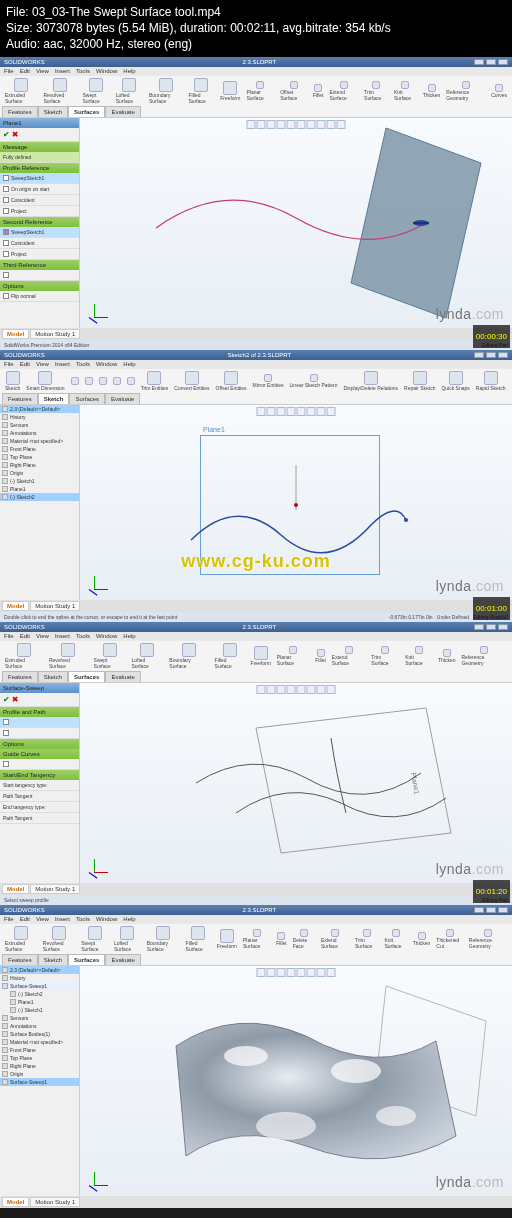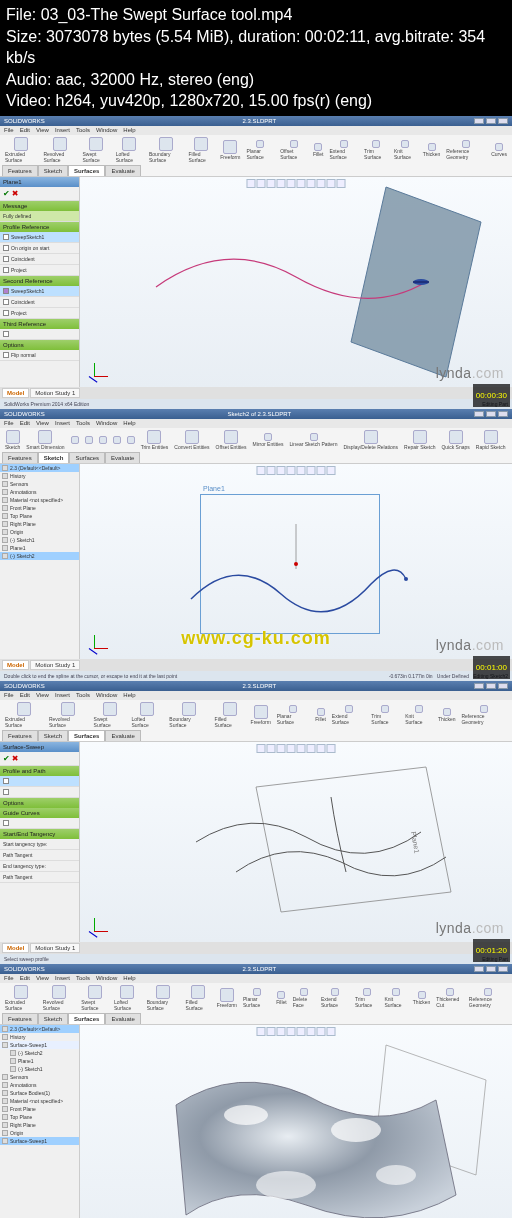--- a/index.html
+++ b/index.html
@@ -1,17 +1,17 @@
 <!DOCTYPE html>
 <html><head>
 <meta charset="utf-8">
 <style>
   * { box-sizing: border-box; margin: 0; padding: 0; }
   body { width: 512px; font-family: Arial, sans-serif; font-size: 7px; background: #1a1a1a; color: #fff; }
-  .meta { background: #000; color: #fff; padding: 4px 6px; font-size: 16px; line-height: 1.35; font-family: Arial, sans-serif; }
+  .meta { background: #000; color: #fff; padding: 4px 6px; font-size: 12px; line-height: 1.35; font-family: Arial, sans-serif; }
   .app { position: relative; width: 512px; background: #e8e8e8; color: #333; }
   .titlebar { height: 10px; background: linear-gradient(#5a7fb0,#3a5f90); display:flex; align-items:center; padding:0 4px; color:#fff; font-size:6px; justify-content:space-between;}
   .titlebar .right { display:flex; gap:2px;}
   .winbtn{width:10px;height:6px;background:#dde;border:1px solid #89a;}
   .menubar { height: 9px; background: #e8e8e8; display:flex; gap:6px; padding:0 4px; align-items:center; font-size:6px; color:#333;}
   .ribbon { background:#f4f4f4; border-bottom:1px solid #ccc; }
   .ribbon-row{display:flex; gap:2px; padding:1px 3px; align-items:center;}
   .rtool{display:flex;flex-direction:column;align-items:center;font-size:5px;color:#444;padding:1px 2px;}
   .rtool .ic{width:14px;height:14px;background:#dde5ee;border:1px solid #aac;border-radius:2px;}
   .rtool.small .ic{width:8px;height:8px;}
@@ -48,21 +48,20 @@
   .chk{font-size:8px;color:#070;}
   .xx{font-size:8px;color:#c00;}
 </style>
 </head>
 <body>
 
 <div class="meta">
   <div>File: 03_03-The Swept Surface tool.mp4</div>
   <div>Size: 3073078 bytes (5.54 MiB), duration: 00:02:11, avg.bitrate: 354 kb/s</div>
   <div>Audio: aac, 32000 Hz, stereo (eng)</div>
-  <div>Video: h264, yuv420p, 1280x720, 15.00 fps(r) (eng)</div>
 </div>
 
 <div class="app">
   <div class="titlebar">
     <span>SOLIDWORKS</span>
     <span>2.3.SLDPRT</span>
     <div class="right">
         <div class="winbtn"></div>
         <div class="winbtn"></div>
         <div class="winbtn"></div>
@@ -395,21 +394,21 @@
         <line x1="210" y1="60" x2="210" y2="105" stroke="#888" stroke-width="0.8"></line>
         <circle cx="210" cy="100" r="2" fill="#c00"></circle>
         <path d="M 105 135 Q 150 90 195 130 Q 240 170 285 120 Q 310 95 320 115" stroke="#2a4aa0" stroke-width="1.5" fill="none"></path>
         <circle cx="320" cy="115" r="2" fill="#2a4aa0"></circle>
       </svg>
       <div class="triad">
           <div class="z"></div>
         </div>
       <div class="lynda"><span>lynda</span><span class="dc">.com</span></div>
     </div>
-    <div class="watermark" style="top:164px">www.cg-ku.com</div>
+    <div class="watermark" style="top:146px">www.cg-ku.com</div>
   </div>
   <div class="btabs">
       <div class="btab active">Model</div>
       <div class="btab">Motion Study 1</div>
     </div>
   <div class="status">
     <span>Double click to end the spline at the cursor, or escape to end it at the last point</span>
     <span><span>-0.673in   0.177in   0in</span> &nbsp; <span>Under Defined</span> &nbsp; <span>Editing Sketch2</span></span>
   </div>
   <div class="timestamp">00:01:00</div>

